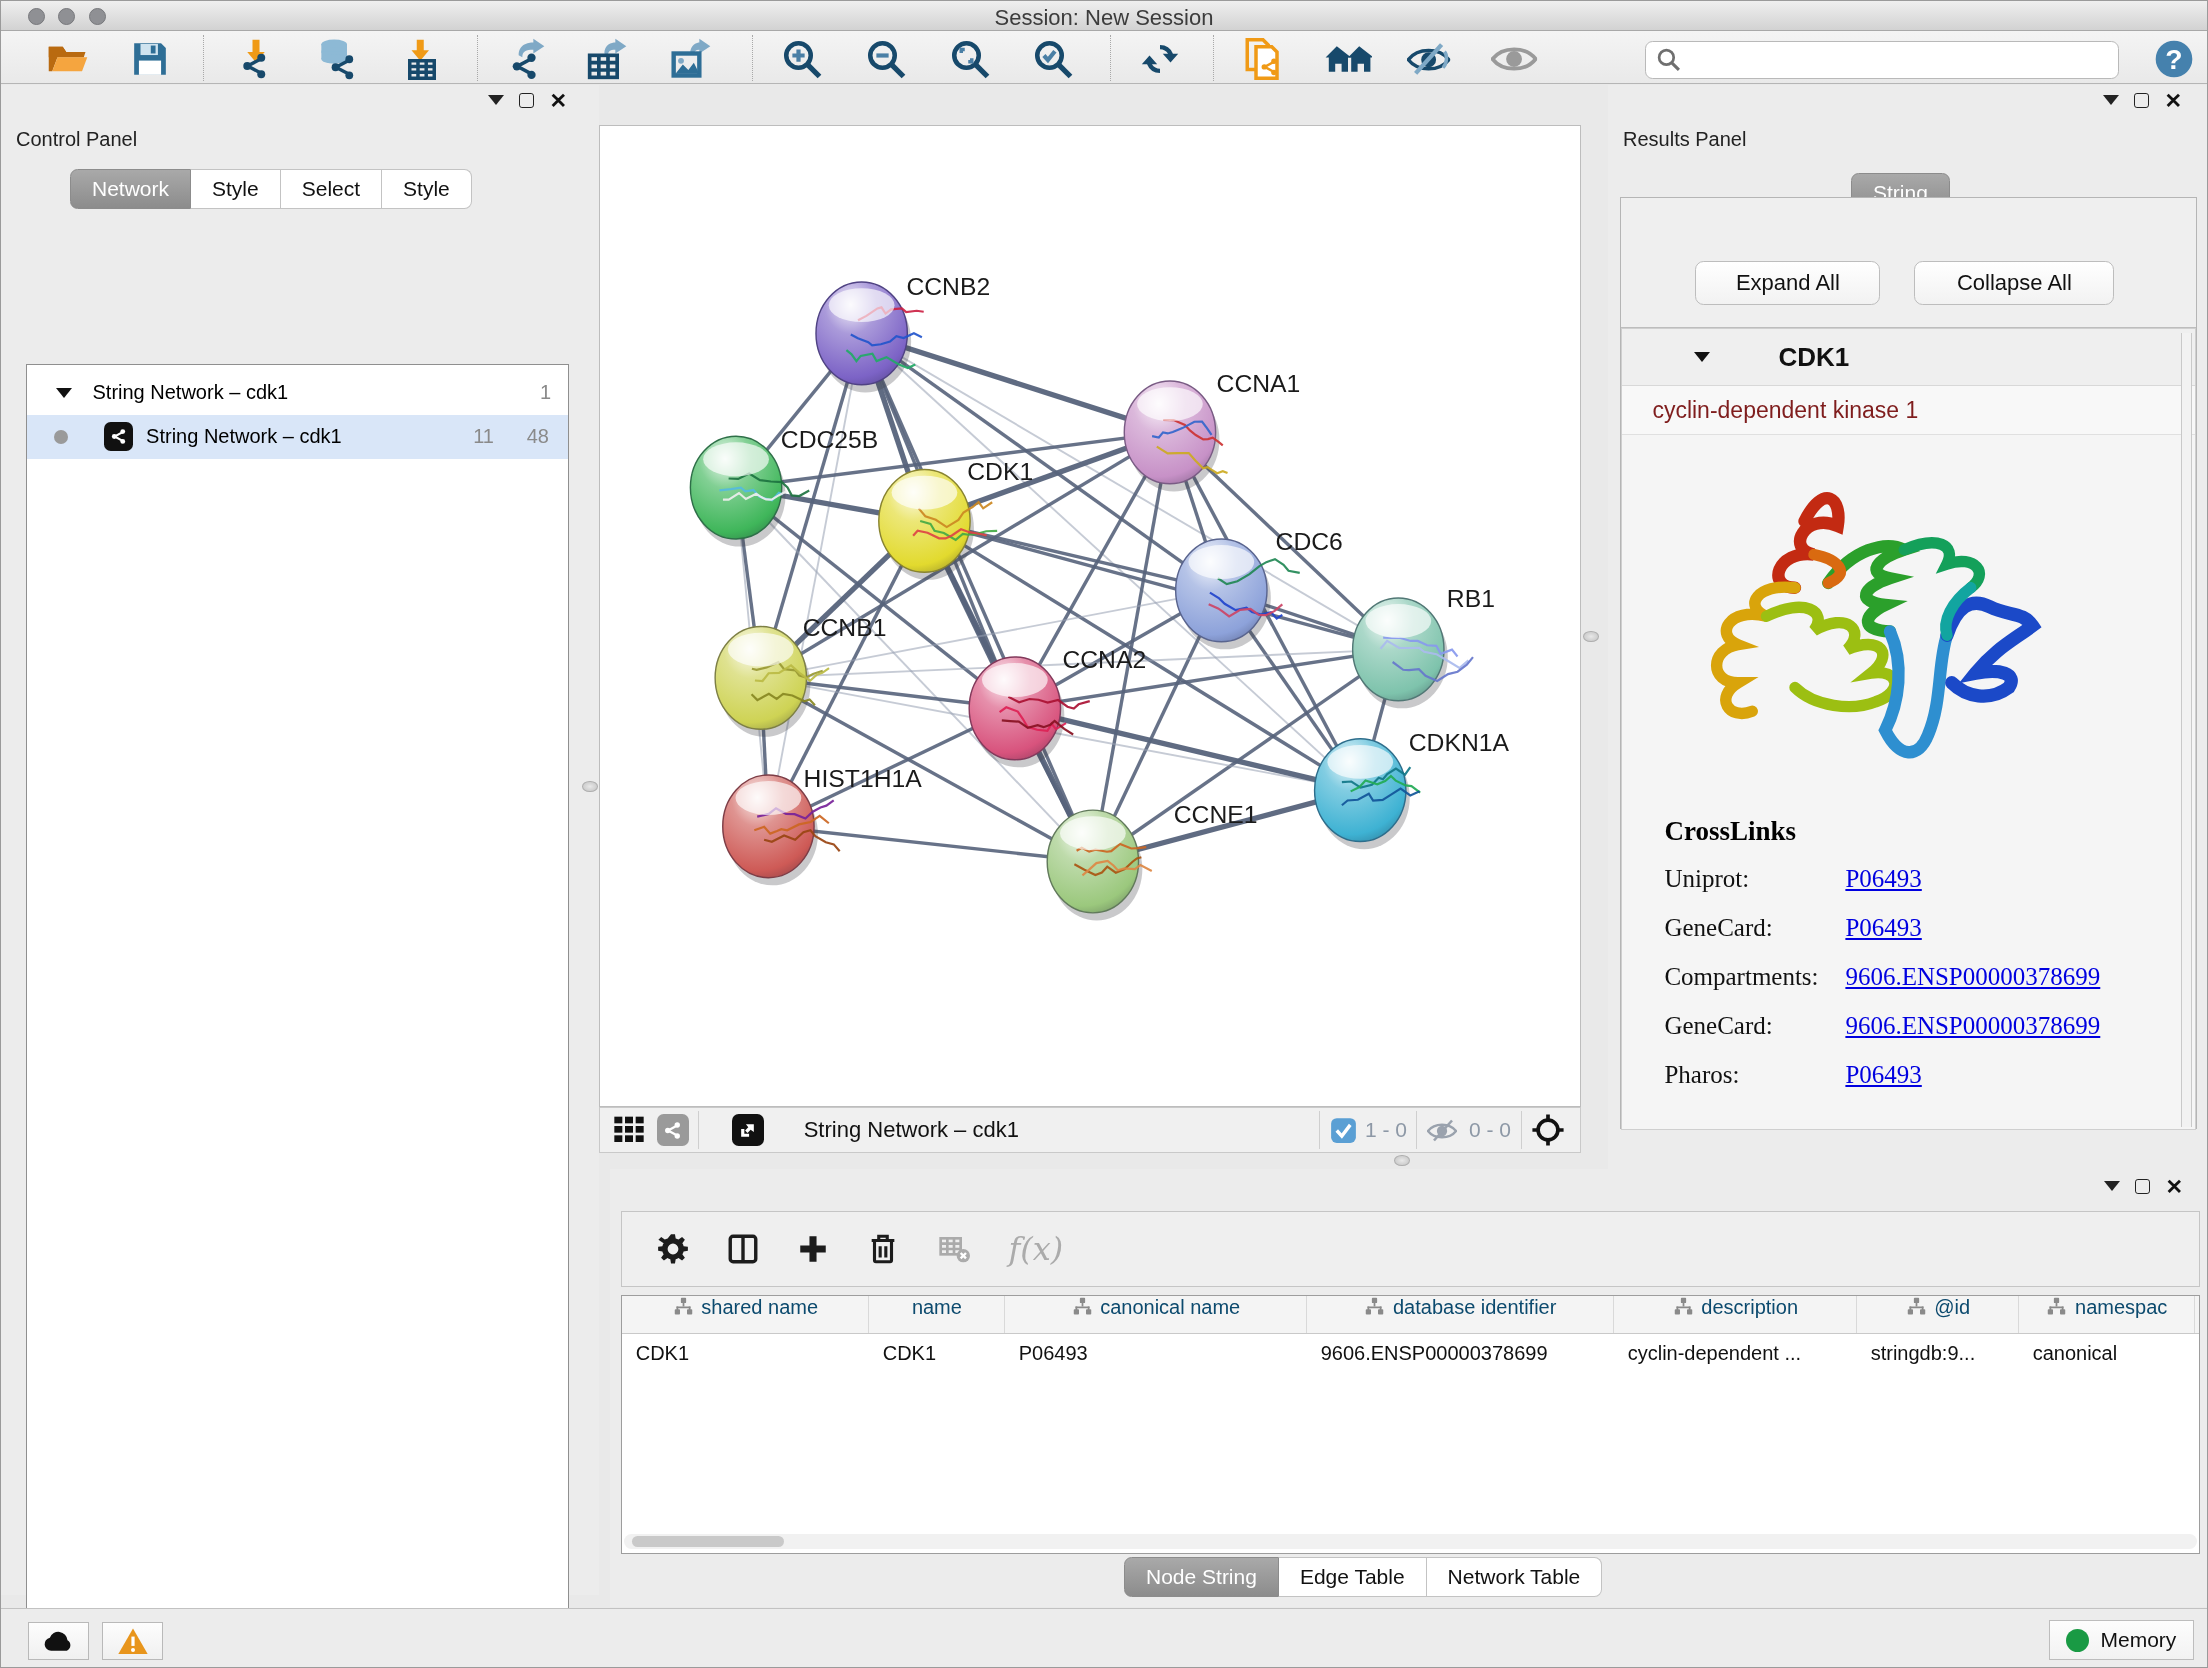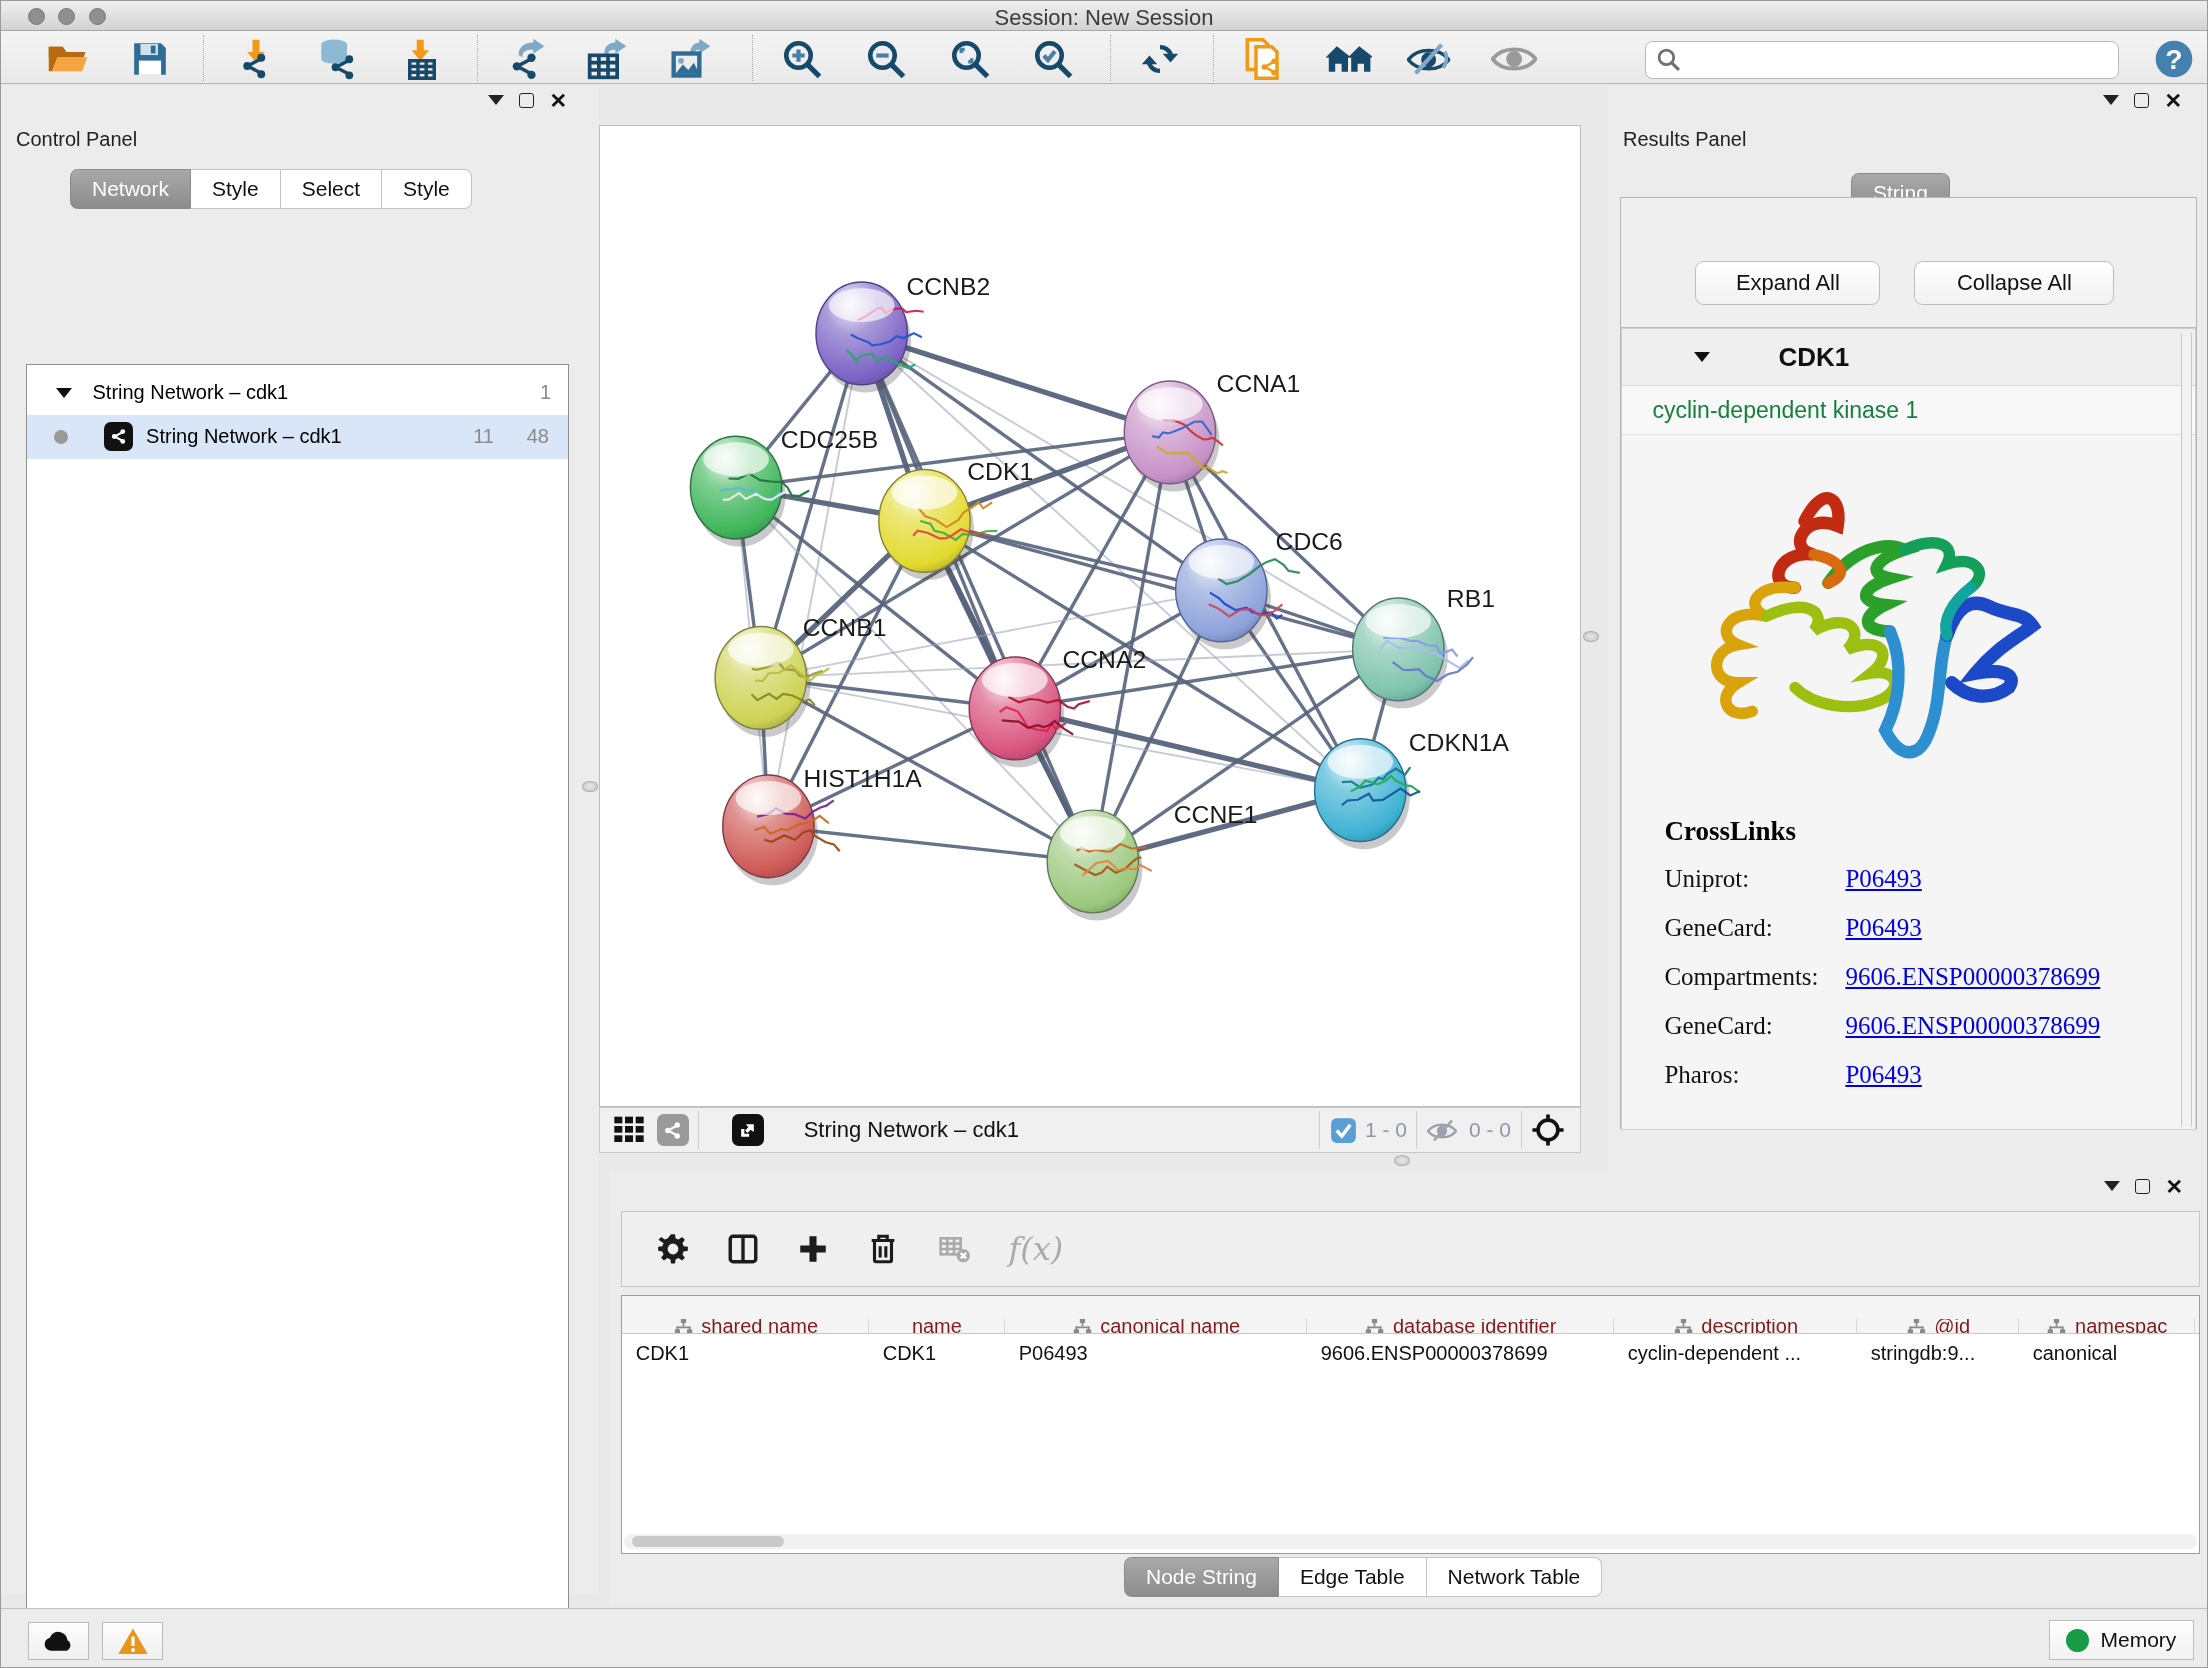--- a/index.html
+++ b/index.html
@@ -62,38 +62,38 @@
     background:radial-gradient(#e8e8e8,#c2c2c2); border:1px solid #aeaeae; }
 
   
   #results-panel { position:absolute; left:1607px; top:84px; width:601px; height:1510px; background:#ececec; }
   #rp-box { position:absolute; left:12.4px; top:112px; width:577px; height:932px; border:1px solid #b5b5b5; background:#ececec; }
   #rp-buttons { position:absolute; left:0; top:0; width:100%; height:130px; border-bottom:1px solid #bdbdbd; background:#efefef; }
   .rp-btn { position:absolute; top:63px; height:44px; background:linear-gradient(#ffffff,#f2f2f2);
     border:1px solid #bdbdbd; border-radius:8.6px; font-size:22px; display:flex; align-items:center; justify-content:center; color:#111; }
   #rp-content { position:absolute; left:0; top:130px; width:100%; height:802px; background:#f5f5f5; border:1px solid #cfcfcf; }
   #rp-protein-header { height:57px; display:flex; align-items:center; border-bottom:1px solid #d8d8d8; background:#efefef; }
-  #rp-desc { height:49px; display:flex; align-items:center; font-size:23px; color:#15803d;
+  #rp-desc { height:49px; display:flex; align-items:center; font-size:23px; color:#7f1d1d;
     border-bottom:1px solid #e0e0e0; background:#f8f8f8; padding-left:30px; }
   #rp-crosslinks { font-family:"Liberation Serif", serif; padding:9.5px 0 0 42px; }
   #rp-crosslinks .cl-title { font-weight:bold; font-size:27px; color:#000; margin-bottom:7.6px; }
   .cl-row { display:flex; font-size:25px; height:49px; align-items:center; }
   .cl-label { width:181px; color:#111; }
   .cl-link { color:#0000e0; text-decoration:underline; }
   #rp-scroll { position:absolute; right:3.8px; top:3.8px; width:10.5px; height:794px;
     border-left:1px solid #c9c9c9; border-right:1px solid #c9c9c9; background:#f2f2f2; }
 
   
   #table-panel { position:absolute; left:609px; top:1168px; width:1600px; height:438px; background:#ececec; }
   #tp-toolbar { position:absolute; left:11.4px; top:42px; width:1579px; height:76px; background:#efefef;
     border:1px solid #c5c5c5; display:flex; align-items:center; }
   #tp-table { position:absolute; left:11.4px; top:126px; width:1579px; height:259px; background:#fff; border:1px solid #9d9d9d; }
   .th-row { display:flex; height:38px; background:#f4f4f4; border-bottom:1.9px solid #c9c9c9; }
-  .th-cell { display:flex; align-items:center; justify-content:center; gap:7.6px; font-size:20px; color:#7f1d1d;
-    border-right:1px solid #d9d9d9; overflow:hidden; white-space:nowrap;margin-top:23px; }
+  .th-cell { display:flex; align-items:flex-start; justify-content:center; gap:7.6px; font-size:20px; color:#0c4a6e;
+    border-right:1px solid #d9d9d9; overflow:hidden; white-space:nowrap; }
   .td-row { display:flex; height:38px; }
   .td-cell { display:flex; align-items:center; font-size:20px; color:#111; padding-left:13.3px; overflow:hidden; white-space:nowrap; }
   #tp-hscroll { position:absolute; left:1.9px; bottom:3.8px; width:1573px; height:15px; background:#f1f1f1; border-radius:7.6px; }
   #tp-hscroll .thumb { position:absolute; left:7.6px; top:1.9px; width:152px; height:11.4px; background:#c9c9c9; border-radius:5.7px; }
 
   
   #status-bar { position:absolute; left:0; top:1607px; width:100%; height:61px; background:#ececec; border-top:1px solid #c2c2c2; }
   .sb-btn { position:absolute; top:13.3px; width:61px; height:38px; background:linear-gradient(#fdfdfd,#f0f0f0);
     border:1.9px solid #b9b9b9; display:flex; align-items:center; justify-content:center; }
   #memory-btn { position:absolute; right:13.3px; top:11.4px; width:145px; height:40px; background:linear-gradient(#fdfdfd,#f2f2f2);

